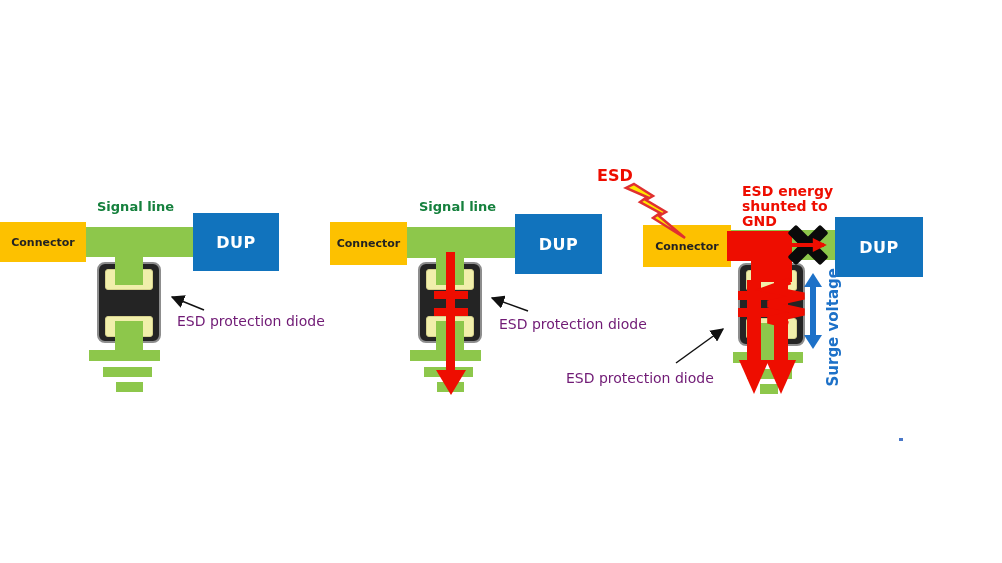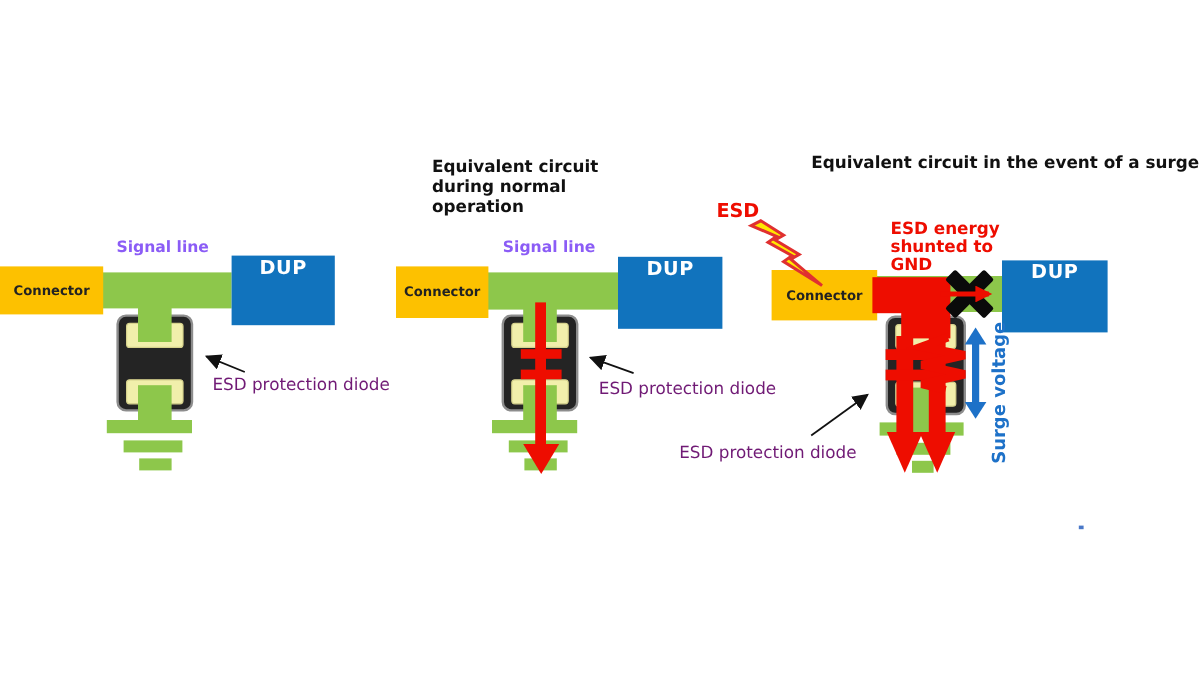--- a/index.html
+++ b/index.html
@@ -6,27 +6,27 @@
   .stage{
     position:relative;width:1002px;height:563px;background:#ffffff;overflow:hidden;
     font-family:"DejaVu Sans","Liberation Sans",sans-serif;
   }
   .abs{position:absolute;}
   
   .connector{background:#fdc100;color:#222;font-size:11px;font-weight:bold;
     display:flex;align-items:center;justify-content:center;}
   .bar,.stub,.gnd{background:#8dc74b;}
   .dup{background:#1173bd;color:#ffffff;font-size:16px;font-weight:bold;letter-spacing:.5px;
-    display:flex;justify-content:center;}
+    display:flex;align-items:center;justify-content:center;}
   .body{background:#242424;border:2px solid #8d8d8d;border-radius:8px;box-sizing:border-box;}
   .pad{background:#f1efab;border:1px solid #d6d28d;border-radius:3px;box-sizing:border-box;}
   .redfill{background:#ee0d00;}
   .ahead{width:0;height:0;border-left:15px solid transparent;border-right:15px solid transparent;
     border-top:25px solid #ee0d00;}
-  .signal-label{font-size:13px;font-weight:bold;color:#8b5cf6;white-space:nowrap;}
+  .signal-label{font-size:13px;font-weight:bold;color:#15803d;white-space:nowrap;}
   .diode-label{font-size:14px;color:#701a75;white-space:nowrap;}
   .panel-title{font-size:14px;font-weight:bold;color:#111;line-height:17px;}
   .xbar{background:#0a0a0a;border-radius:2px;}
   
   #p1-signal{left:97px;top:199px;}
   #p1-conn{left:0;top:222px;width:86px;height:40px;}
   #p1-bar{left:85px;top:227px;width:108px;height:30px;}
   #p1-dup{left:193px;top:213px;width:86px;height:58px;}
   #p1-body{left:97px;top:262px;width:64px;height:81px;}
   #p1-padT{left:105px;top:269px;width:48px;height:21px;}
@@ -103,21 +103,20 @@
   <div class="abs body" id="p1-body"></div>
   <div class="abs pad" id="p1-padT"></div>
   <div class="abs stub" id="p1-stubT"></div>
   <div class="abs pad" id="p1-padB"></div>
   <div class="abs stub" id="p1-stubB"></div>
   <div class="abs gnd" id="p1-g1"></div>
   <div class="abs gnd" id="p1-g2"></div>
   <div class="abs gnd" id="p1-g3"></div>
   <div class="abs diode-label" id="p1-label">ESD protection diode</div>
 
-  <div class="abs panel-title" id="p2-title">Equivalent circuit during normal operation</div>
   <div class="abs signal-label" id="p2-signal">Signal line</div>
   <div class="abs bar" id="p2-bar"></div>
   <div class="abs connector" id="p2-conn">
     <span>Connector</span>
   </div>
   <div class="abs dup" id="p2-dup">
     <span>DUP</span>
   </div>
   <div class="abs body" id="p2-body"></div>
   <div class="abs pad" id="p2-padT"></div>
@@ -126,21 +125,20 @@
   <div class="abs stub" id="p2-stubB"></div>
   <div class="abs gnd" id="p2-g1"></div>
   <div class="abs gnd" id="p2-g2"></div>
   <div class="abs gnd" id="p2-g3"></div>
   <div class="abs redfill" id="p2-redline"></div>
   <div class="abs redfill" id="p2-cap1"></div>
   <div class="abs redfill" id="p2-cap2"></div>
   <div class="abs ahead" id="p2-ahead"></div>
   <div class="abs diode-label" id="p2-label">ESD protection diode</div>
 
-  <div class="abs panel-title" id="p3-title">Equivalent circuit in the event of a surge</div>
   <div class="abs" id="p3-esd">ESD</div>
   <div class="abs" id="p3-energy">ESD energy shunted to GND</div>
   <div class="abs bar" id="p3-bar"></div>
   <div class="abs connector" id="p3-conn">
     <span>Connector</span>
   </div>
   <div class="abs dup" id="p3-dup">
     <span>DUP</span>
   </div>
   <div class="abs body" id="p3-body"></div>

